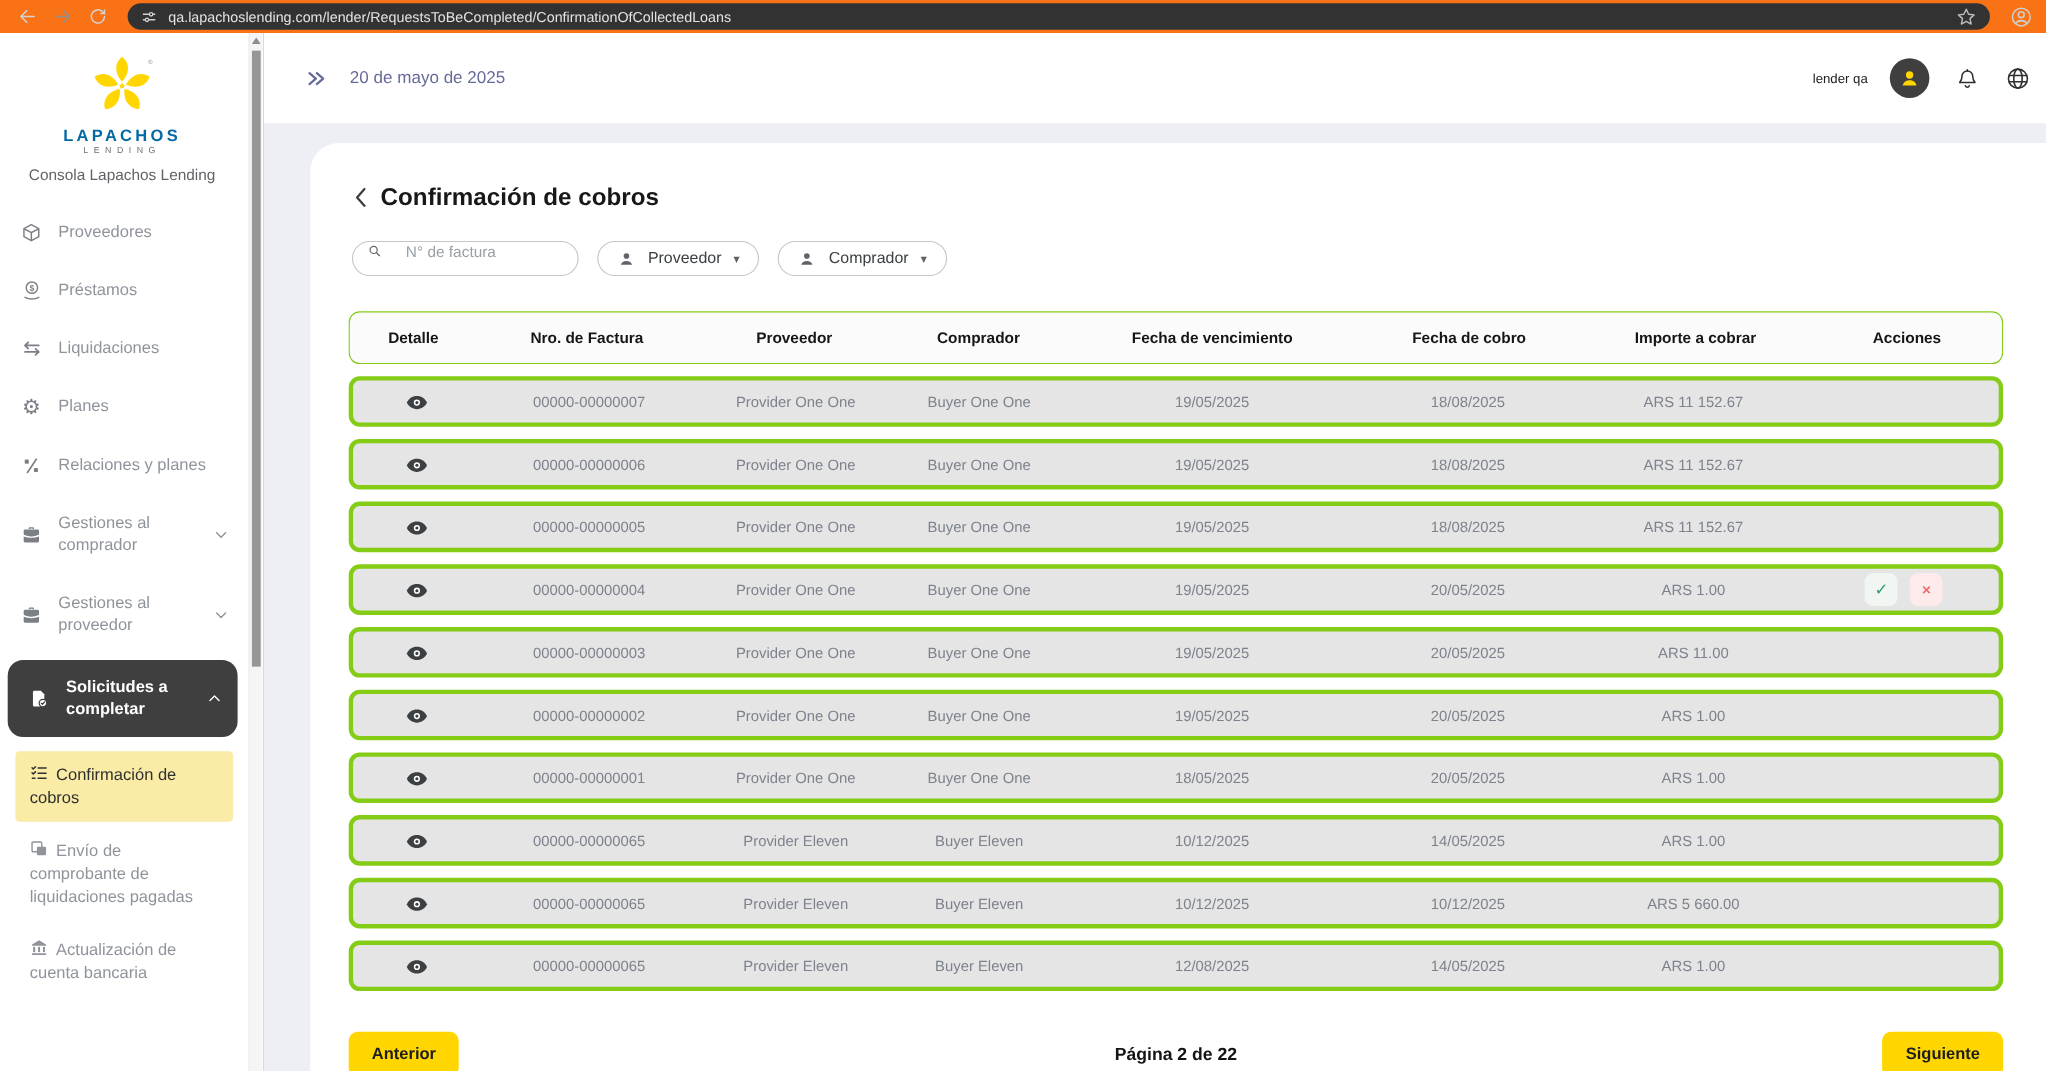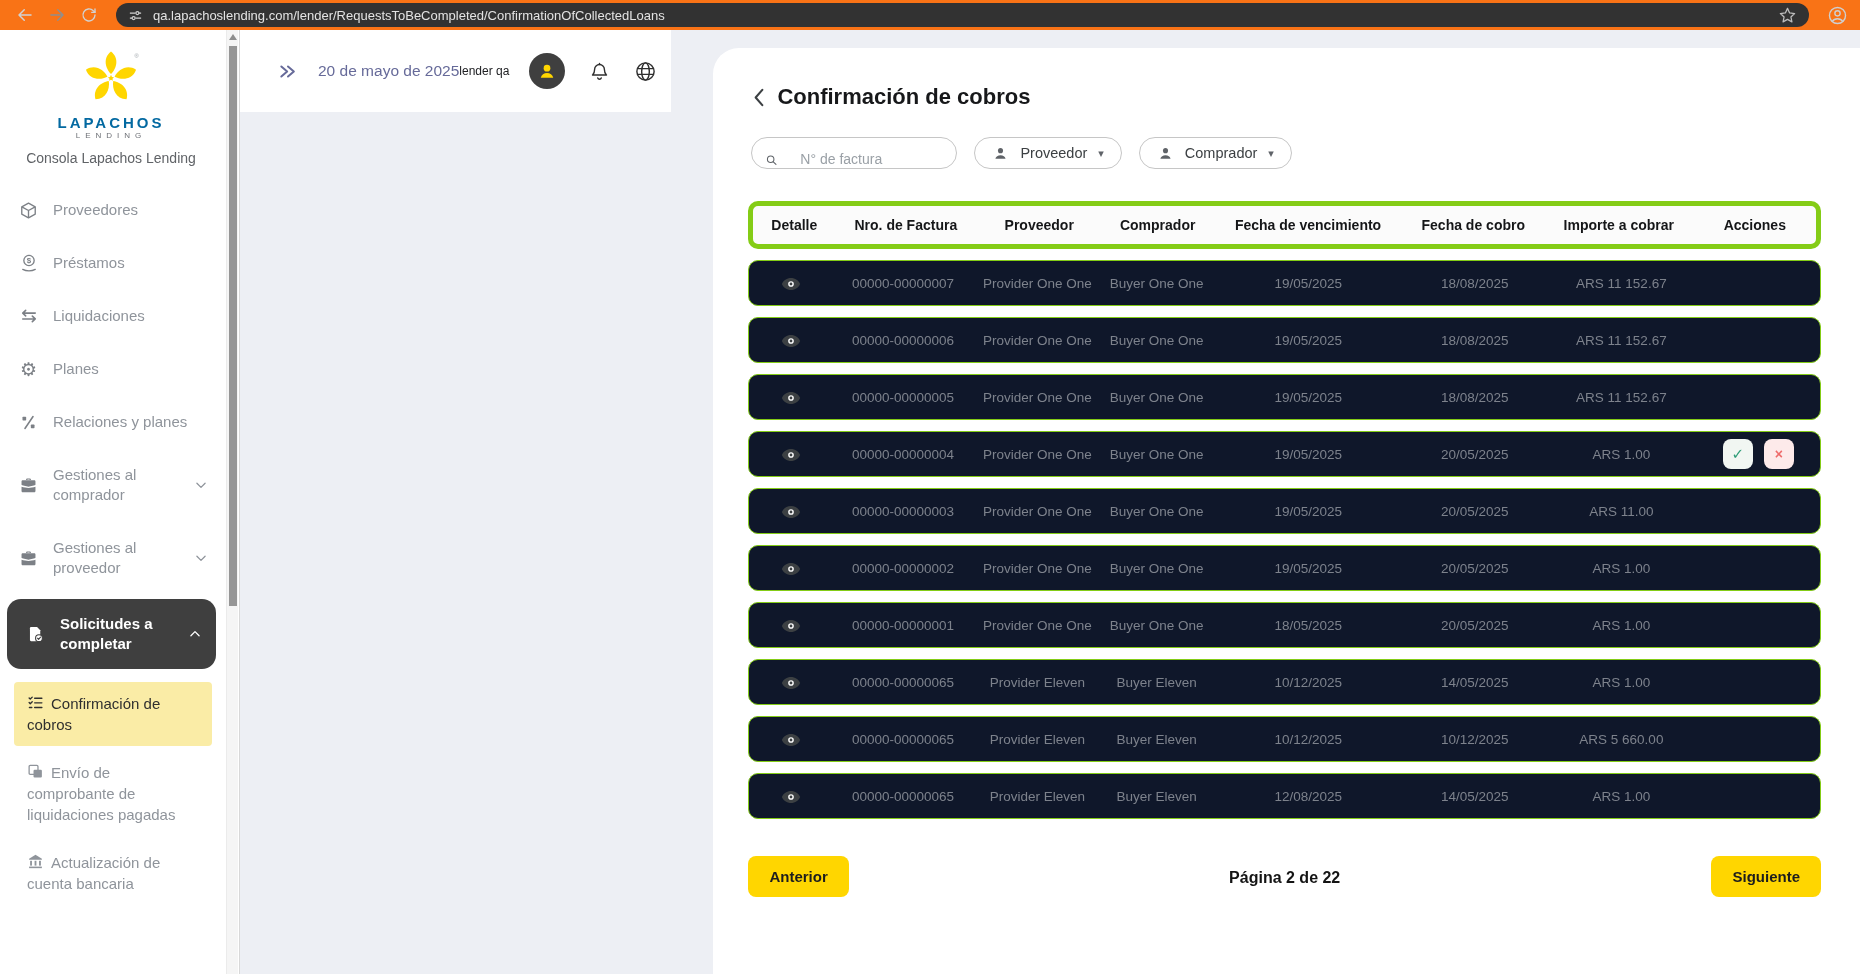--- a/index.html
+++ b/index.html
@@ -34,41 +34,41 @@
   .nav-label { flex:1; }
   .nav-chevron { color:#8f949b; display:flex; flex:0 0 auto; margin-right:4px; }
   .nav-pill { background:#3F3F3F; border-radius:14px; margin:6px 6px 6px 7px; color:#fff; font-weight:bold; }
   .nav-pill .nav-ic, .nav-pill .nav-chevron { color:#fff; }
   .submenu { padding:2px 0 0 0; }
   .sub-item { margin:5px 10px 5px 14px; padding:11px 12px 11px 13px; font-size:15px; line-height:21px; color:#8f949b; border-radius:4px; cursor:pointer; }
   .sub-item .sub-ic { display:inline-flex; vertical-align:-2px; margin-right:7px; color:#8f949b; }
   .sub-item.active { background:#FAECA6; color:#2f2f2f; }
   .sub-item.active .sub-ic { color:#2f2f2f; }
   
-  .main { flex:1; display:flex; flex-direction:row; min-width:0; }
+  .main { flex:1; display:flex; flex-direction:column; min-width:0; }
   .topbar { height:82px; background:#fff; display:flex; align-items:center; padding:0 14px 0 38px; flex:0 0 auto; }
   .date-wrap { display:flex; align-items:center; gap:20px; color:#666a99; font-size:15.5px; }
   .top-right { margin-left:auto; display:flex; align-items:center; gap:24px; }
   .user-name { color:#202124; font-size:12px; }
   .avatar { width:36px; height:36px; border-radius:50%; background:#3F3F3F; display:flex; align-items:center; justify-content:center; margin-left:-4px; cursor:pointer; }
   .icon-btn { display:flex; align-items:center; cursor:pointer; }
   .content { flex:1; position:relative; }
   .card { position:absolute; left:42px; top:18px; right:0; bottom:-60px; background:#fff; border-top-left-radius:26px; padding:36px 39px 0 35px; }
   .title-row { display:flex; align-items:center; gap:12px; margin-left:4px; }
   .page-title { font-size:22px; font-weight:bold; color:#17181a; }
   .filters { display:flex; align-items:center; gap:17px; margin:27px 0 0 3px; }
-  .search-pill { width:206px; height:32px; border:1px solid #c6c6c6; border-radius:16px; display:flex; align-items:flex-end; gap:20px; padding:0 13px; background:#fff; }
+  .search-pill { width:206px; height:32px; border:1px solid #c6c6c6; border-radius:16px; display:flex; align-items:flex-start; gap:20px; padding:0 13px; background:#fff; }
   .search-pill input { border:none; outline:none; width:100%; font-size:14px; color:#3c4043; font-family:inherit; background:transparent; }
   .search-pill input::placeholder { color:#9aa0a6; }
   .drop-pill { height:32px; border:1px solid #c6c6c6; border-radius:16px; display:flex; align-items:center; gap:11px; padding:0 17px; font-size:14.5px; color:#3c4043; background:#fff; cursor:pointer; }
   .caret { font-size:11px; color:#5f6368; }
   
   .tbl { margin-top:32px; }
-  .thead { display:flex; align-items:center; height:48px; background:#fbfbfb; border:5px solid #84cc16; border-radius:10px; font-size:14px; font-weight:bold; color:#151618; }
-  .trow { display:flex; align-items:center; height:46px; background:#0f172a; border:1px solid #84cc16; border-radius:10px; margin-top:11px; font-size:13.5px; color:#7d828c; }
+  .thead { display:flex; align-items:center; height:48px; background:#fbfbfb; border:1px solid #84cc16; border-radius:10px; font-size:14px; font-weight:bold; color:#151618; }
+  .trow { display:flex; align-items:center; height:46px; background:#e5e5e5; border:4px solid #84cc16; border-radius:10px; margin-top:11px; font-size:13.5px; color:#7d828c; }
   .col { text-align:center; padding:0 4px; }
   .c1{width:7.7%;} .c2{width:13.3%;} .c3{width:11.8%;} .c4{width:10.5%;}
   .c5{width:17.8%;} .c6{width:13.3%;} .c7{width:14.1%;} .c8{width:11.5%;}
   .eye-btn { display:inline-flex; cursor:pointer; vertical-align:middle; }
   .actions { display:flex; gap:11px; justify-content:center; }
   .act-btn { width:30px; height:30px; border:none; border-radius:8px; font-size:15px; display:flex; align-items:center; justify-content:center; cursor:pointer; font-family:inherit; }
   .act-approve { background:#f1f6f2; color:#2d9c77; }
   .act-reject { background:#fdeaea; color:#ee6b6b; font-size:14px; font-weight:bold; }
   
   .pagination { position:relative; display:flex; align-items:flex-start; margin-top:37px; }

